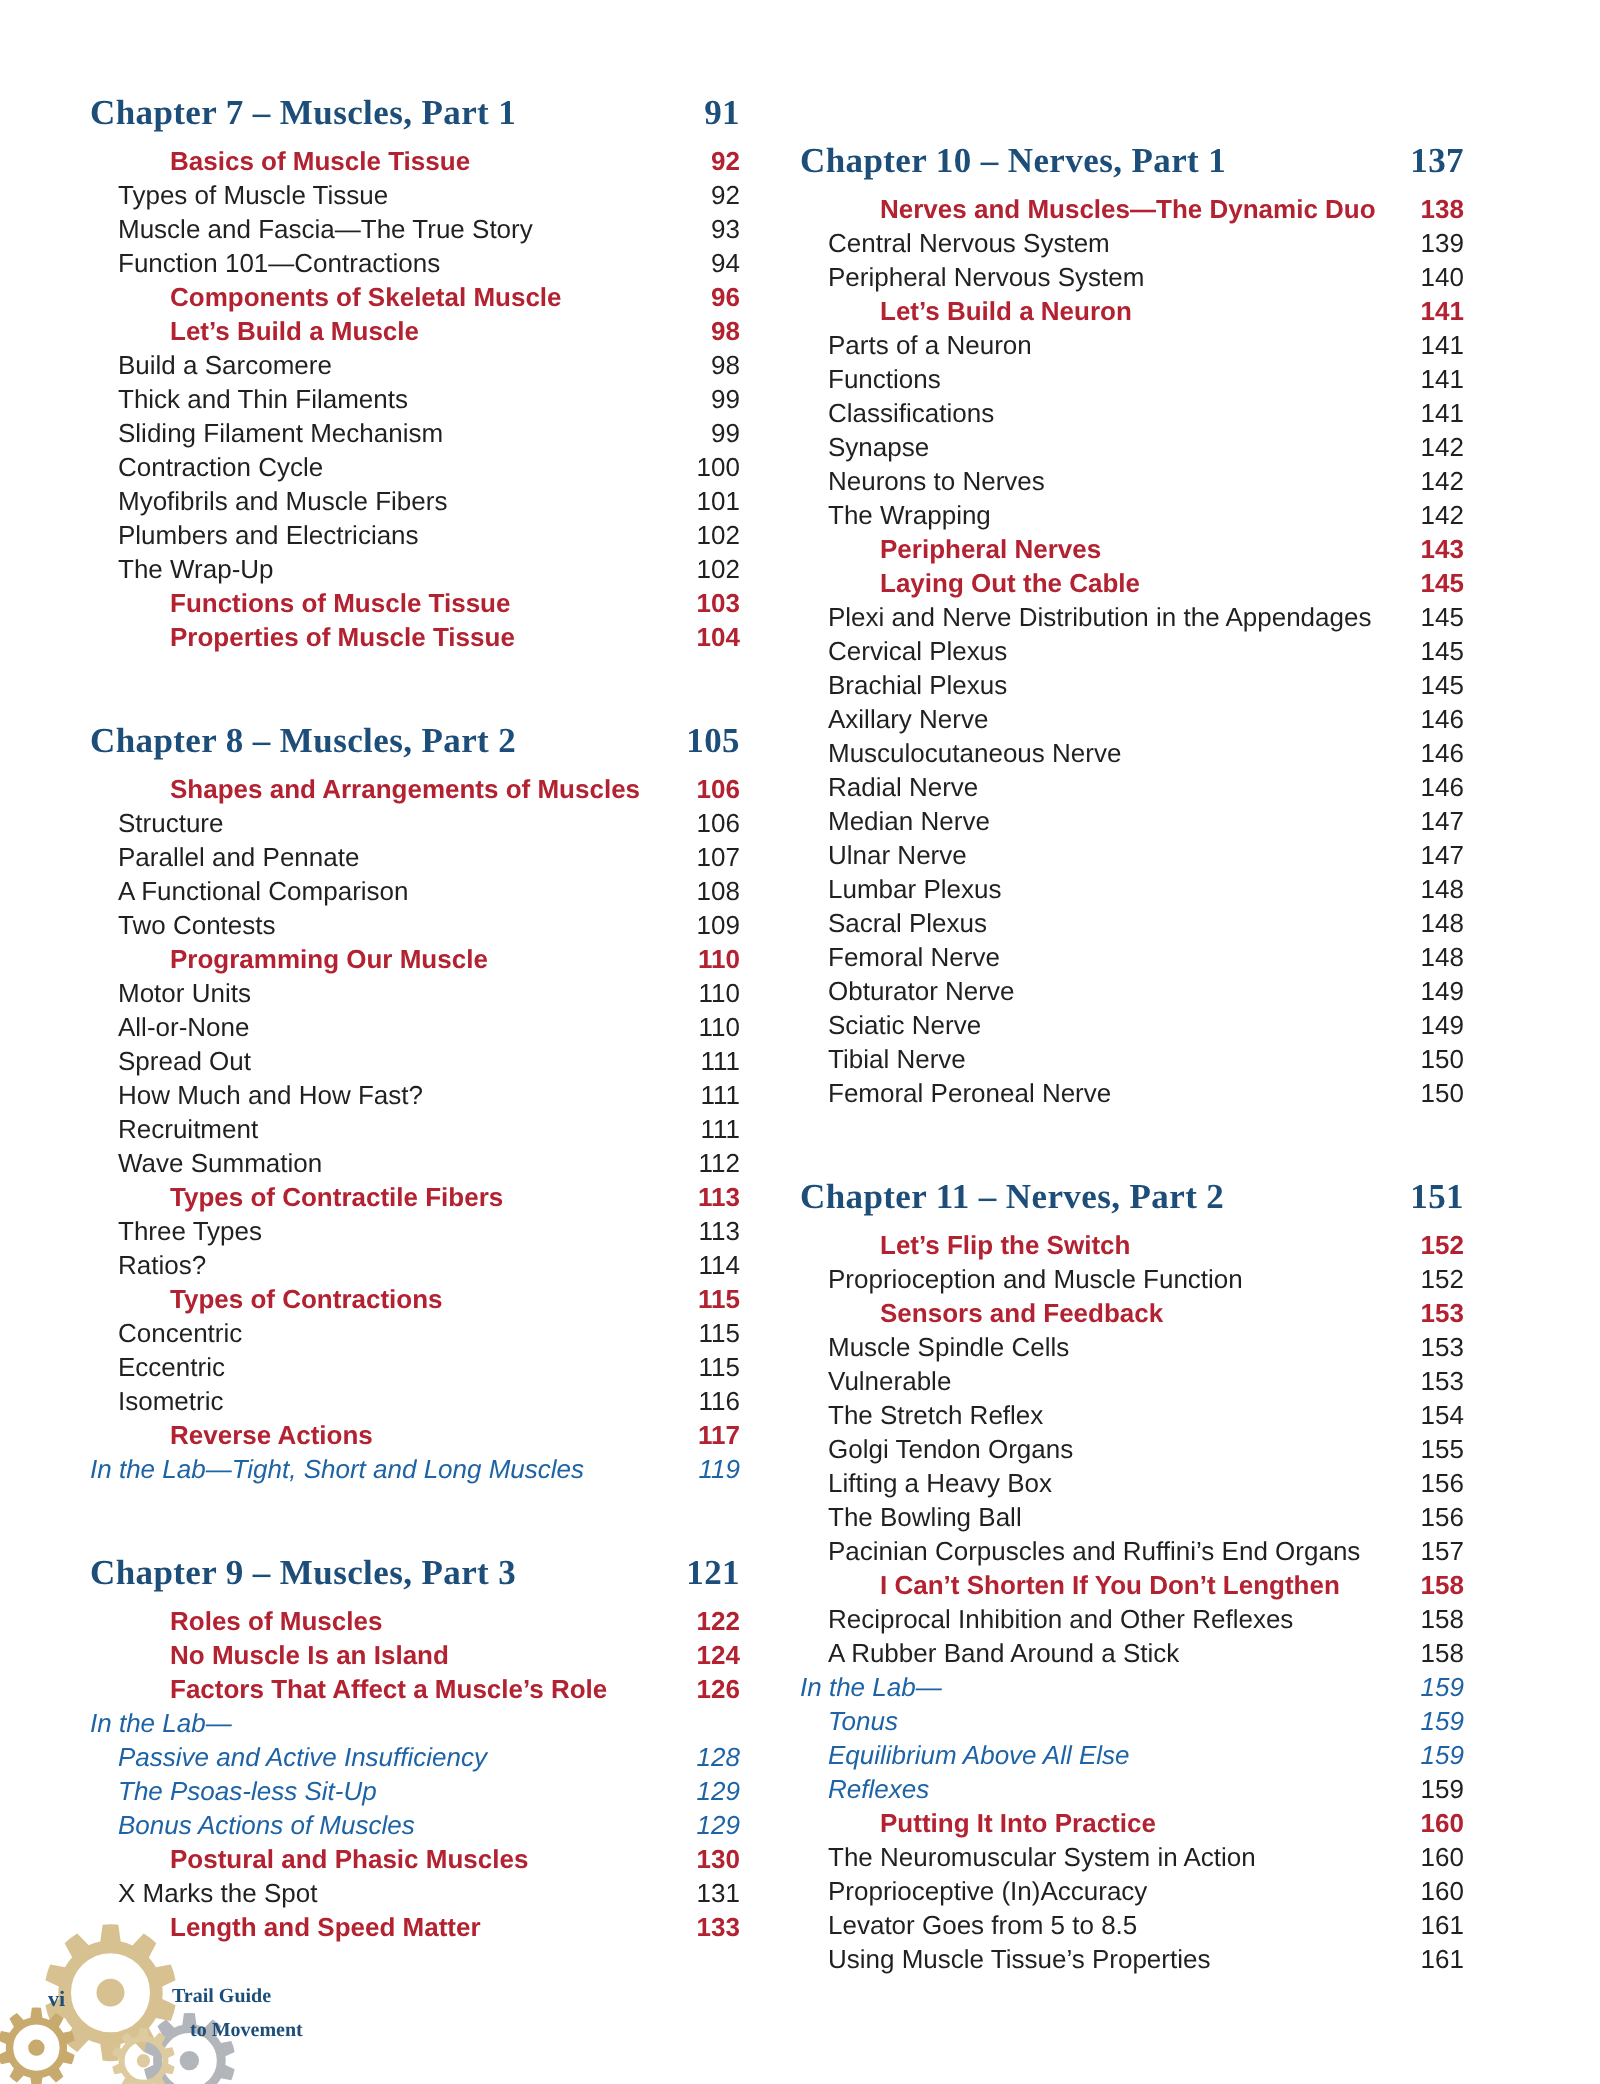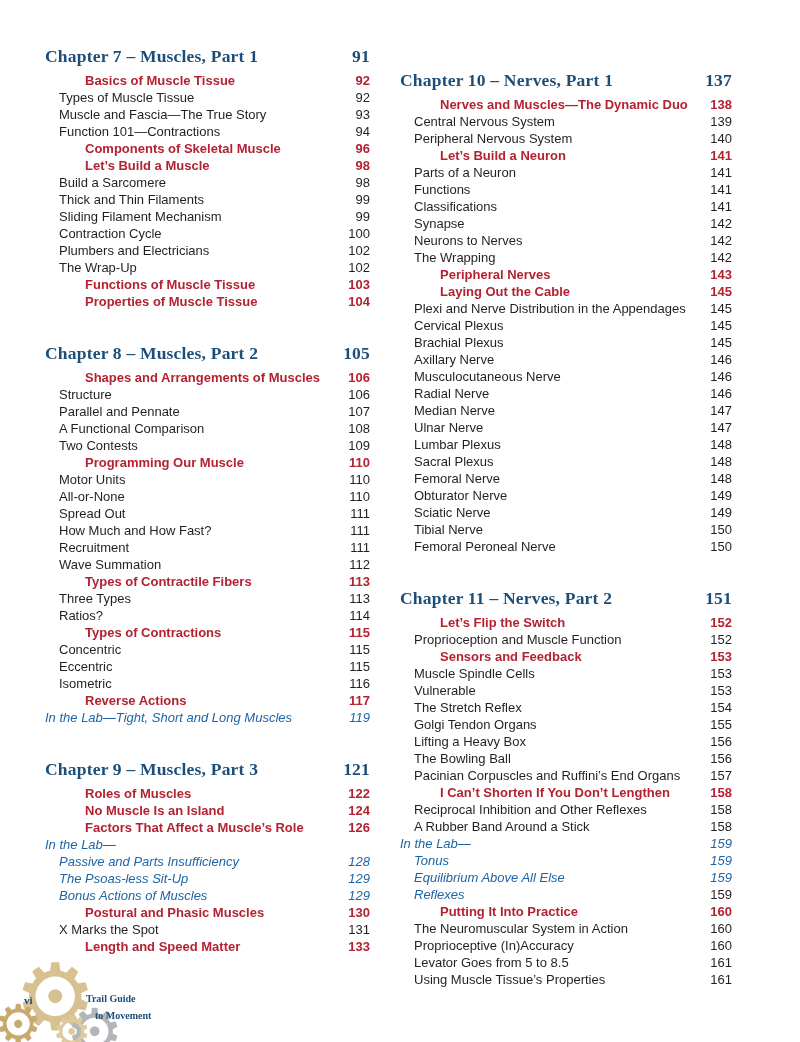--- a/index.html
+++ b/index.html
@@ -93,20 +93,24 @@
       </div>
       <div class="row sub">
         <span class="label">Sliding Filament Mechanism</span>
         <span class="num">99</span>
       </div>
       <div class="row sub">
         <span class="label">Contraction Cycle</span>
         <span class="num">100</span>
       </div>
       <div class="row sub">
+        <span class="label">Myofibrils and Muscle Fibers</span>
+        <span class="num">101</span>
+      </div>
+      <div class="row sub">
         <span class="label">Plumbers and Electricians</span>
         <span class="num">102</span>
       </div>
       <div class="row sub">
         <span class="label">The Wrap-Up</span>
         <span class="num">102</span>
       </div>
       <div class="row section">
         <span class="label">Functions of Muscle Tissue</span>
         <span class="num">103</span>
@@ -221,21 +225,21 @@
       </div>
       <div class="row section">
         <span class="label">Factors That Affect a Muscle’s Role</span>
         <span class="num">126</span>
       </div>
       <div class="row lab">
         <span class="label">In the Lab—</span>
         <span class="num"></span>
       </div>
       <div class="row lab-sub">
-        <span class="label">Passive and Parts Insufficiency</span>
+        <span class="label">Passive and Active Insufficiency</span>
         <span class="num">128</span>
       </div>
       <div class="row lab-sub">
         <span class="label">The Psoas-less Sit-Up</span>
         <span class="num">129</span>
       </div>
       <div class="row lab-sub">
         <span class="label">Bonus Actions of Muscles</span>
         <span class="num">129</span>
       </div>

